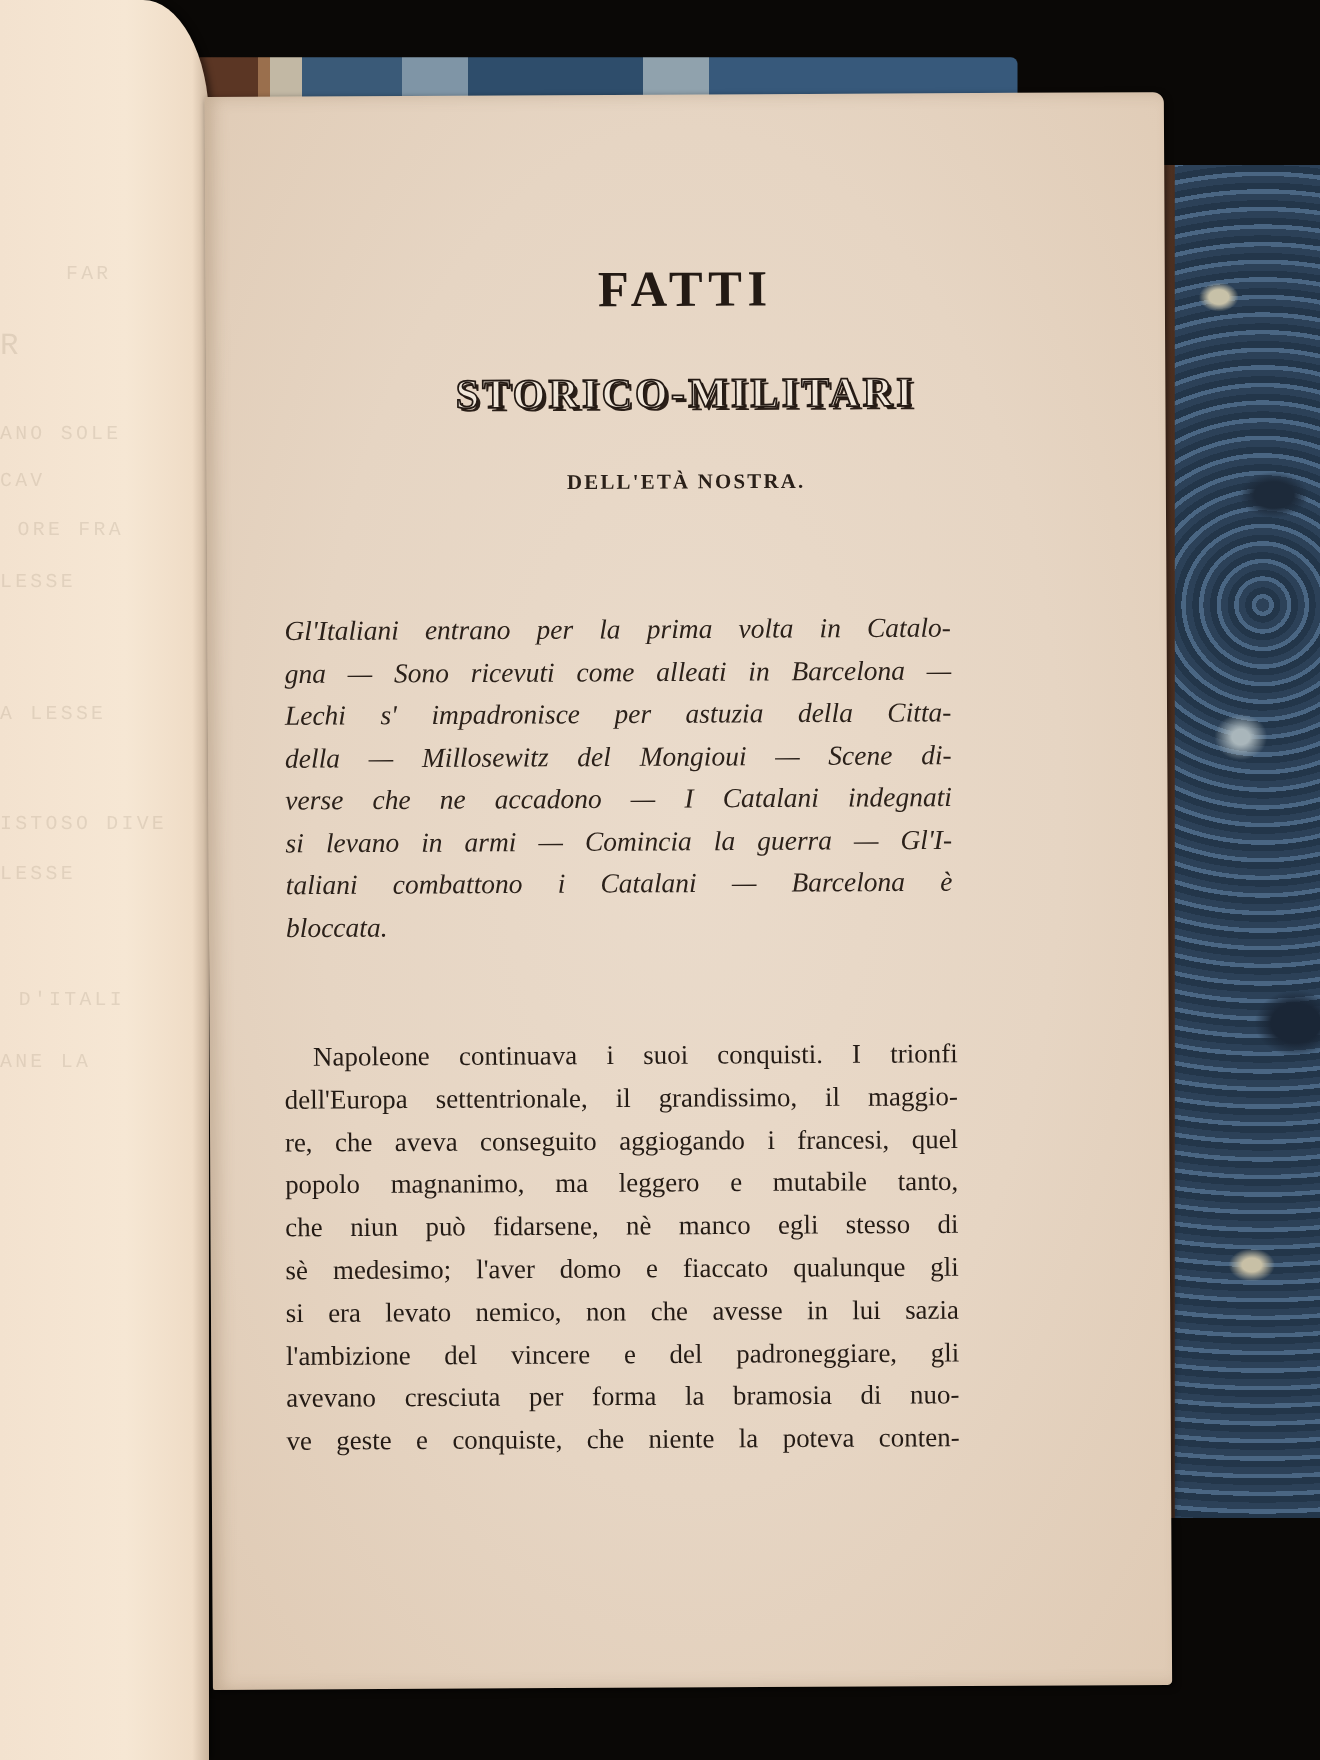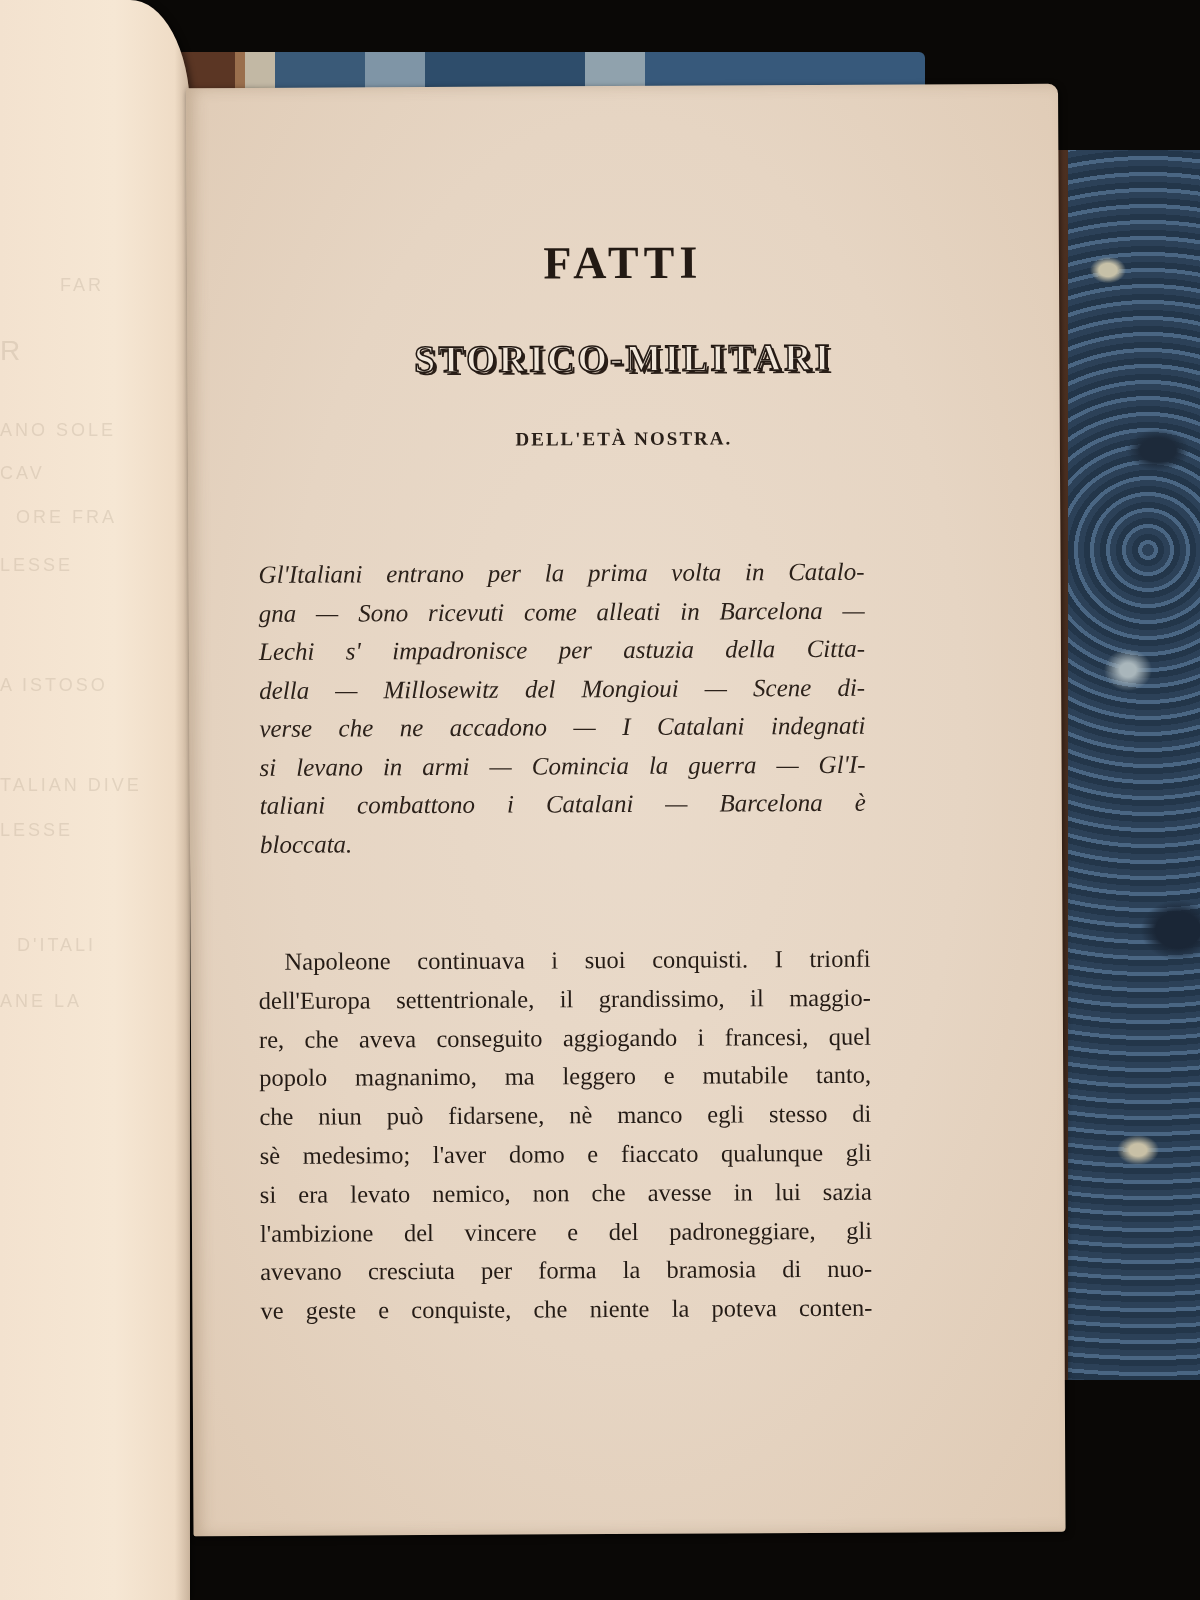--- a/index.html
+++ b/index.html
@@ -38,22 +38,22 @@
     }
 
     
     .left-page {
       position: absolute; left: 0; top: 0; width: 190px; height: 1600px;
       background: linear-gradient(90deg, #f3e2cf 0%, #f6e7d4 60%, #efdcc6 92%, #c9b39c 100%);
       border-top-right-radius: 60px 110px;
       box-shadow: 3px 0 6px rgba(0,0,0,0.45);
     }
     .left-page .ghost {
-      position: absolute; left: 0; font-family: Liberation Sans, sans-serif;
-      color: rgba(140,120,100,0.18); font-size: 18px; letter-spacing: 3px; white-space: nowrap; margin-top: 35px;
+      position: absolute; left: 0; font-family: Liberation Mono, monospace;
+      color: rgba(140,120,100,0.18); font-size: 18px; letter-spacing: 3px; white-space: nowrap;
     }
 
     
     .page {
       position: absolute; left: 186px; top: 86px; width: 872px; height: 1448px;
       background:
         radial-gradient(ellipse at 50% 45%, #eadbcb 0%, #e6d5c3 55%, #dfcab4 100%);
       border-radius: 2px 10px 4px 2px;
       box-shadow: inset 8px 0 14px rgba(120,90,60,0.25), 2px 2px 6px rgba(0,0,0,0.6);
       transform: rotate(-0.3deg);
@@ -105,22 +105,22 @@
 
   <div class="top-edge"></div>
 
   <div class="left-page">
     <span class="ghost" style="top:240px;left:60px">FAR</span>
     <span class="ghost" style="top:300px;left:0;font-size:28px">R</span>
     <span class="ghost" style="top:385px;left:0">ANO SOLE</span>
     <span class="ghost" style="top:428px;left:0">CAV</span>
     <span class="ghost" style="top:472px;left:16px">ORE FRA</span>
     <span class="ghost" style="top:520px;left:0">LESSE</span>
-    <span class="ghost" style="top:640px;left:0">A ISTOSO</span>
-    <span class="ghost" style="top:740px;left:0">TALIAN DIVE</span>
+    <span class="ghost" style="top:640px;left:0">A LESSE</span>
+    <span class="ghost" style="top:740px;left:0">ISTOSO DIVE</span>
     <span class="ghost" style="top:785px;left:0">LESSE</span>
     <span class="ghost" style="top:900px;left:17px">D'ITALI</span>
     <span class="ghost" style="top:956px;left:0">ANE LA</span>
   </div>
 
   <div class="page">
     <div class="title-main">FATTI</div>
     <div class="title-sub">STORICO-MILITARI</div>
     <div class="title-small">DELL'ETÀ NOSTRA.</div>
 

